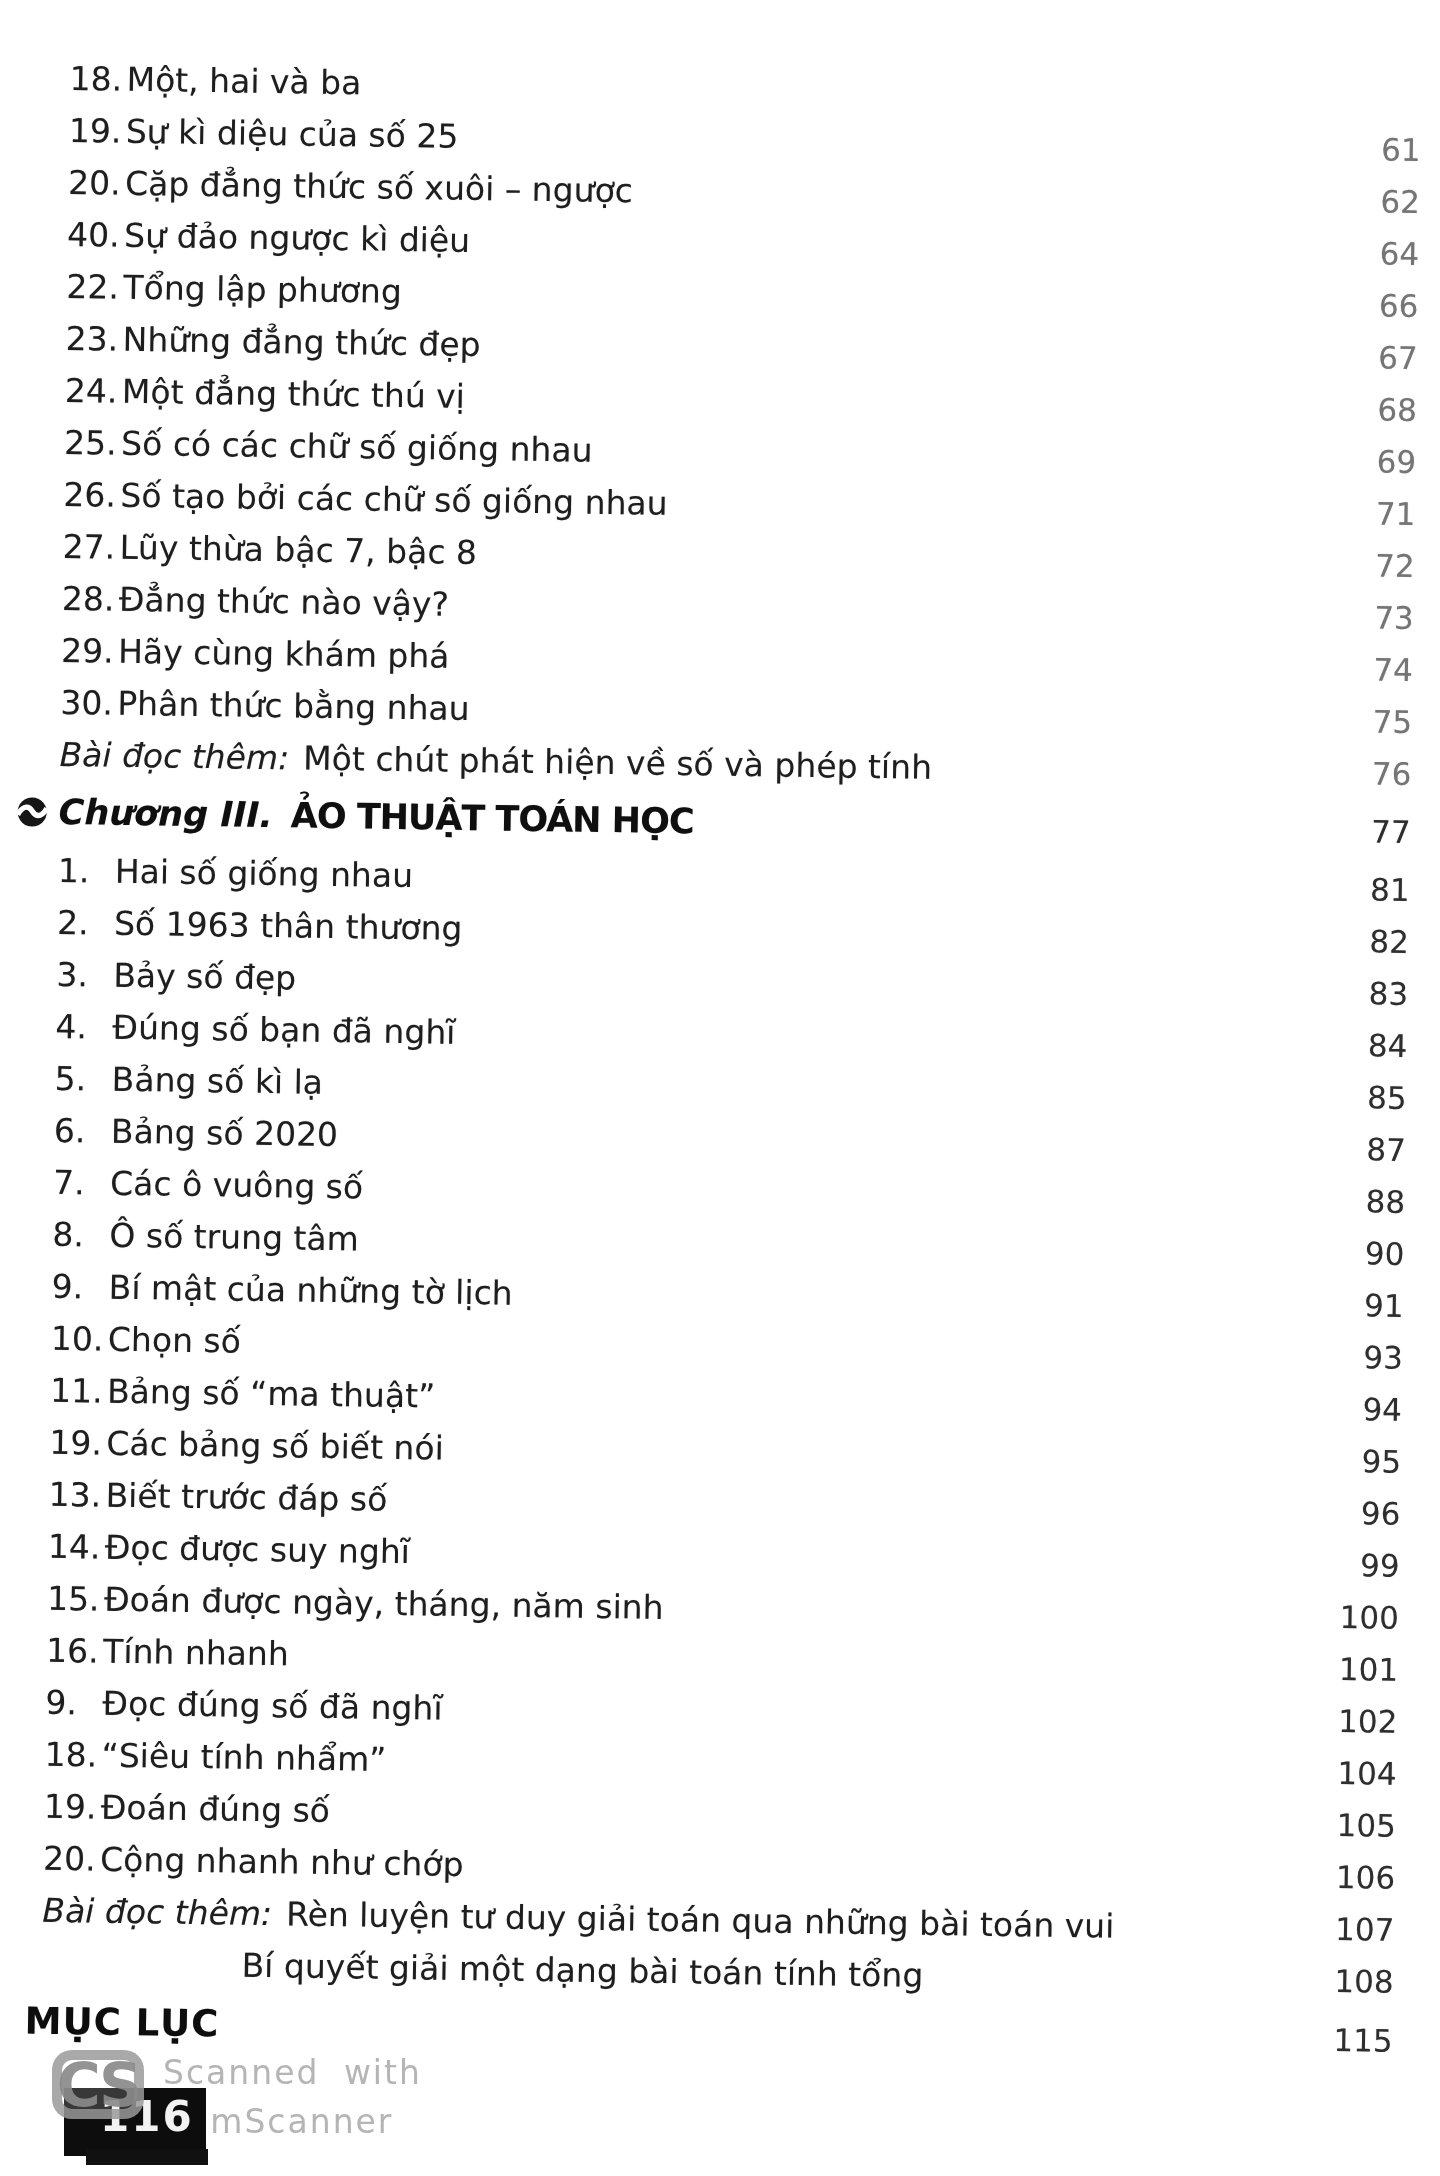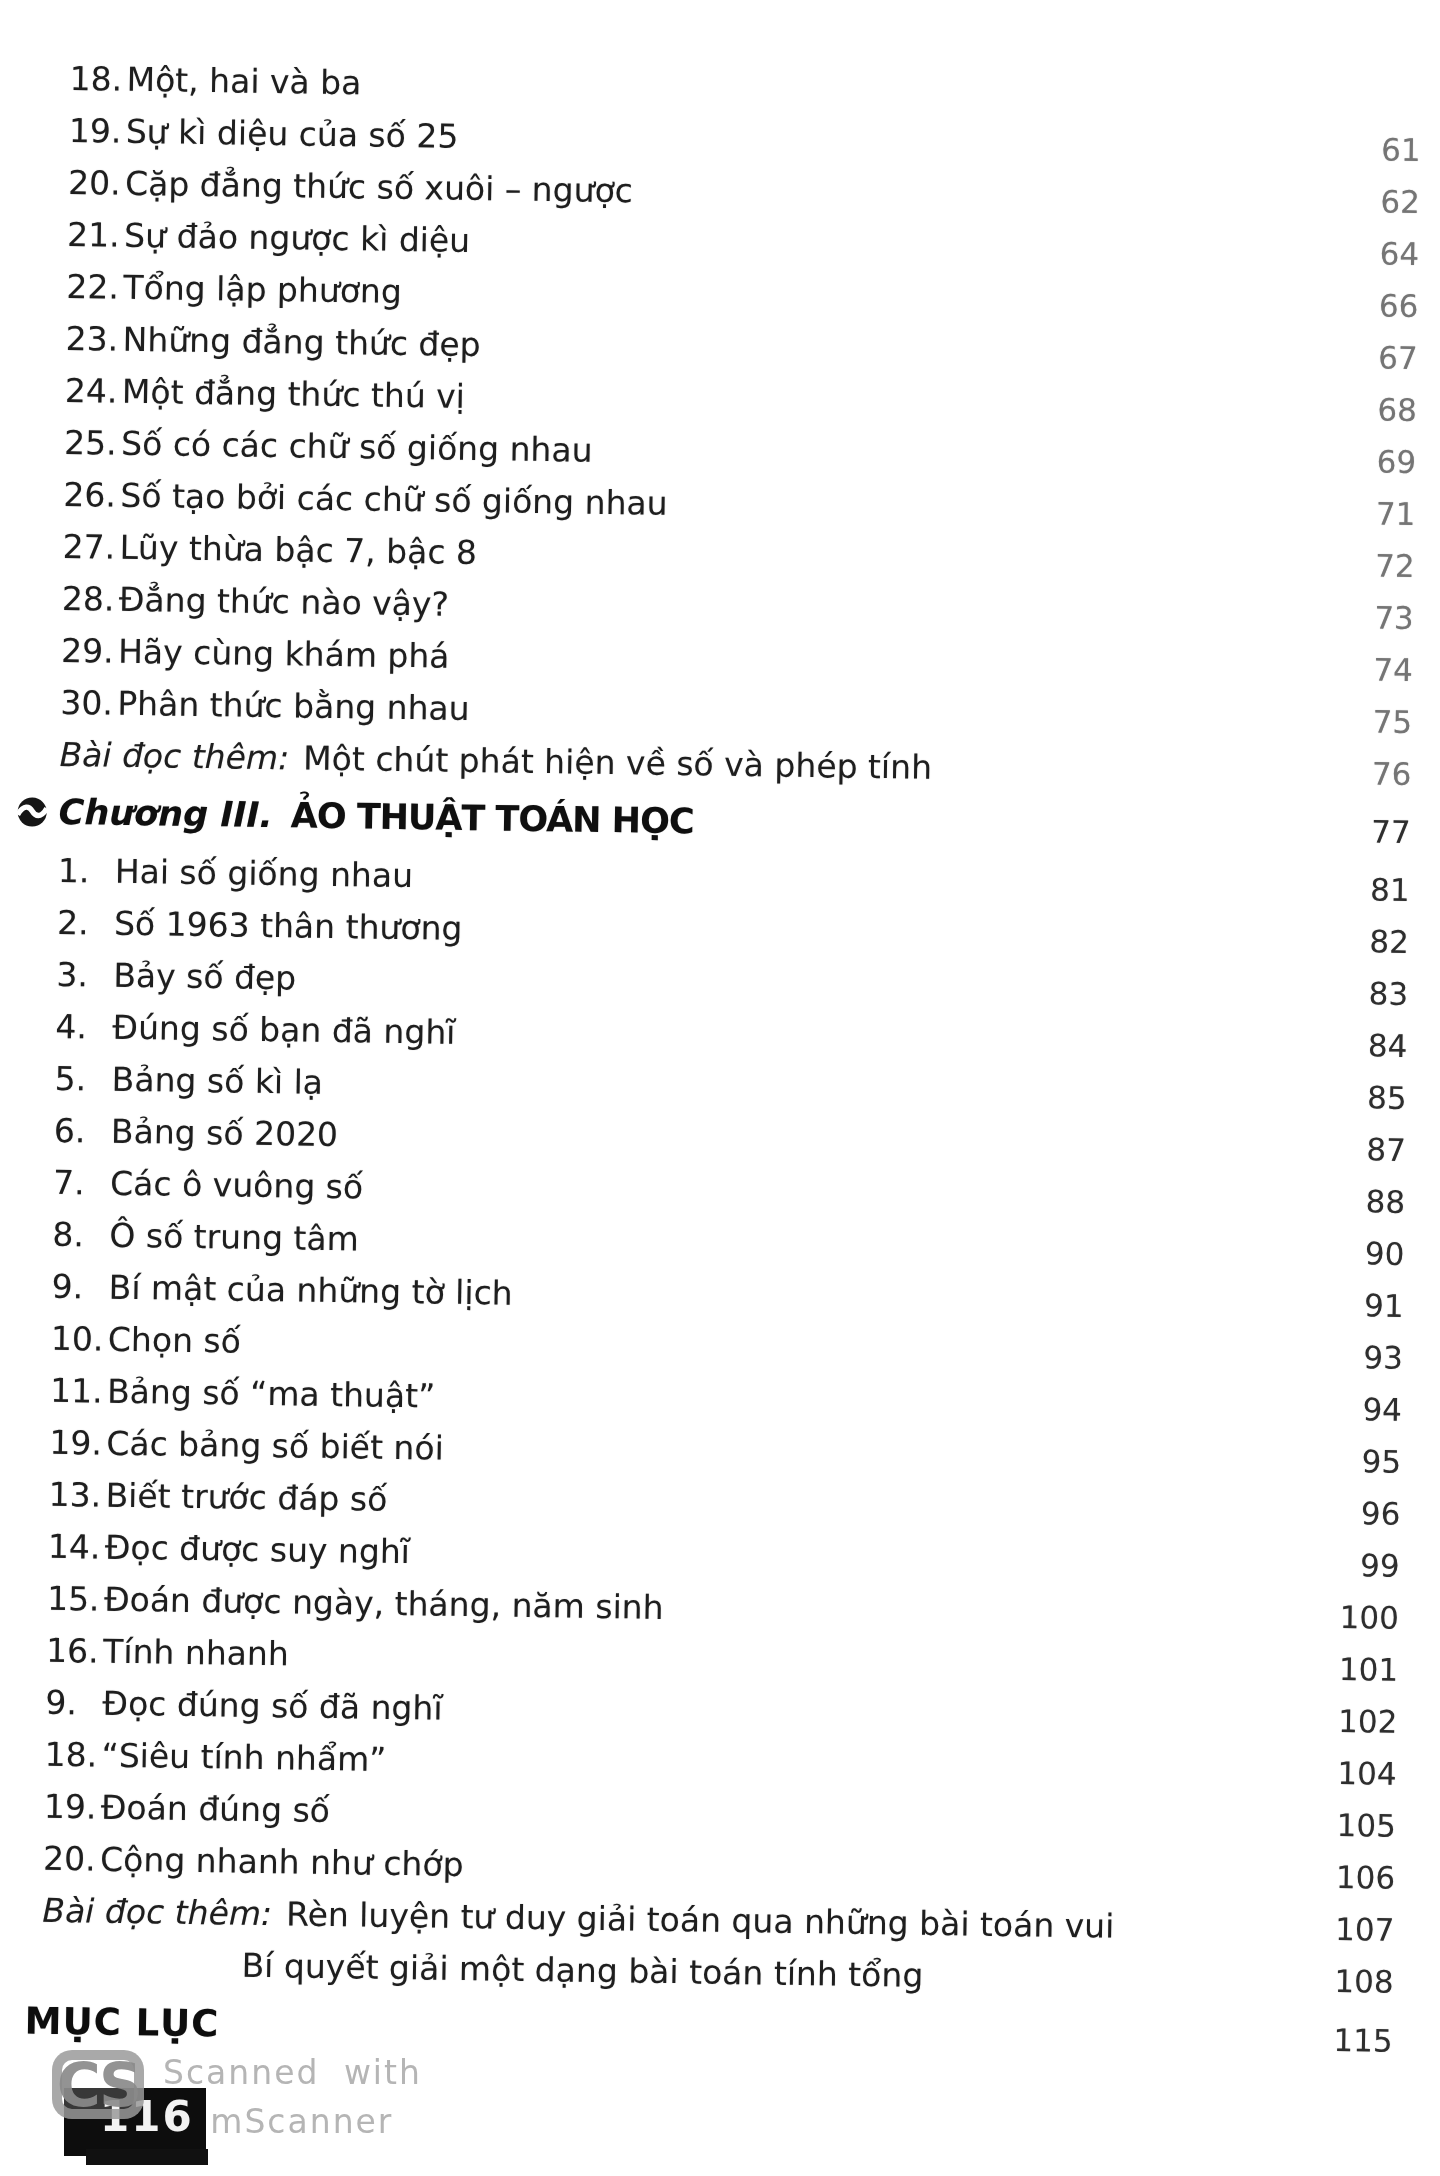--- a/index.html
+++ b/index.html
@@ -57,21 +57,21 @@
         <span class="no">19.</span>
         <span class="title">Sự kì diệu của số 25</span>
         <span class="page">61</span>
       </div>
       <div class="row">
         <span class="no">20.</span>
         <span class="title">Cặp đẳng thức số xuôi – ngược</span>
         <span class="page">62</span>
       </div>
       <div class="row">
-        <span class="no">21.</span>
+        <span class="no">40.</span>
         <span class="title">Sự đảo ngược kì diệu</span>
         <span class="page">64</span>
       </div>
       <div class="row">
         <span class="no">22.</span>
         <span class="title">Tổng lập phương</span>
         <span class="page">66</span>
       </div>
       <div class="row">
         <span class="no">23.</span>

